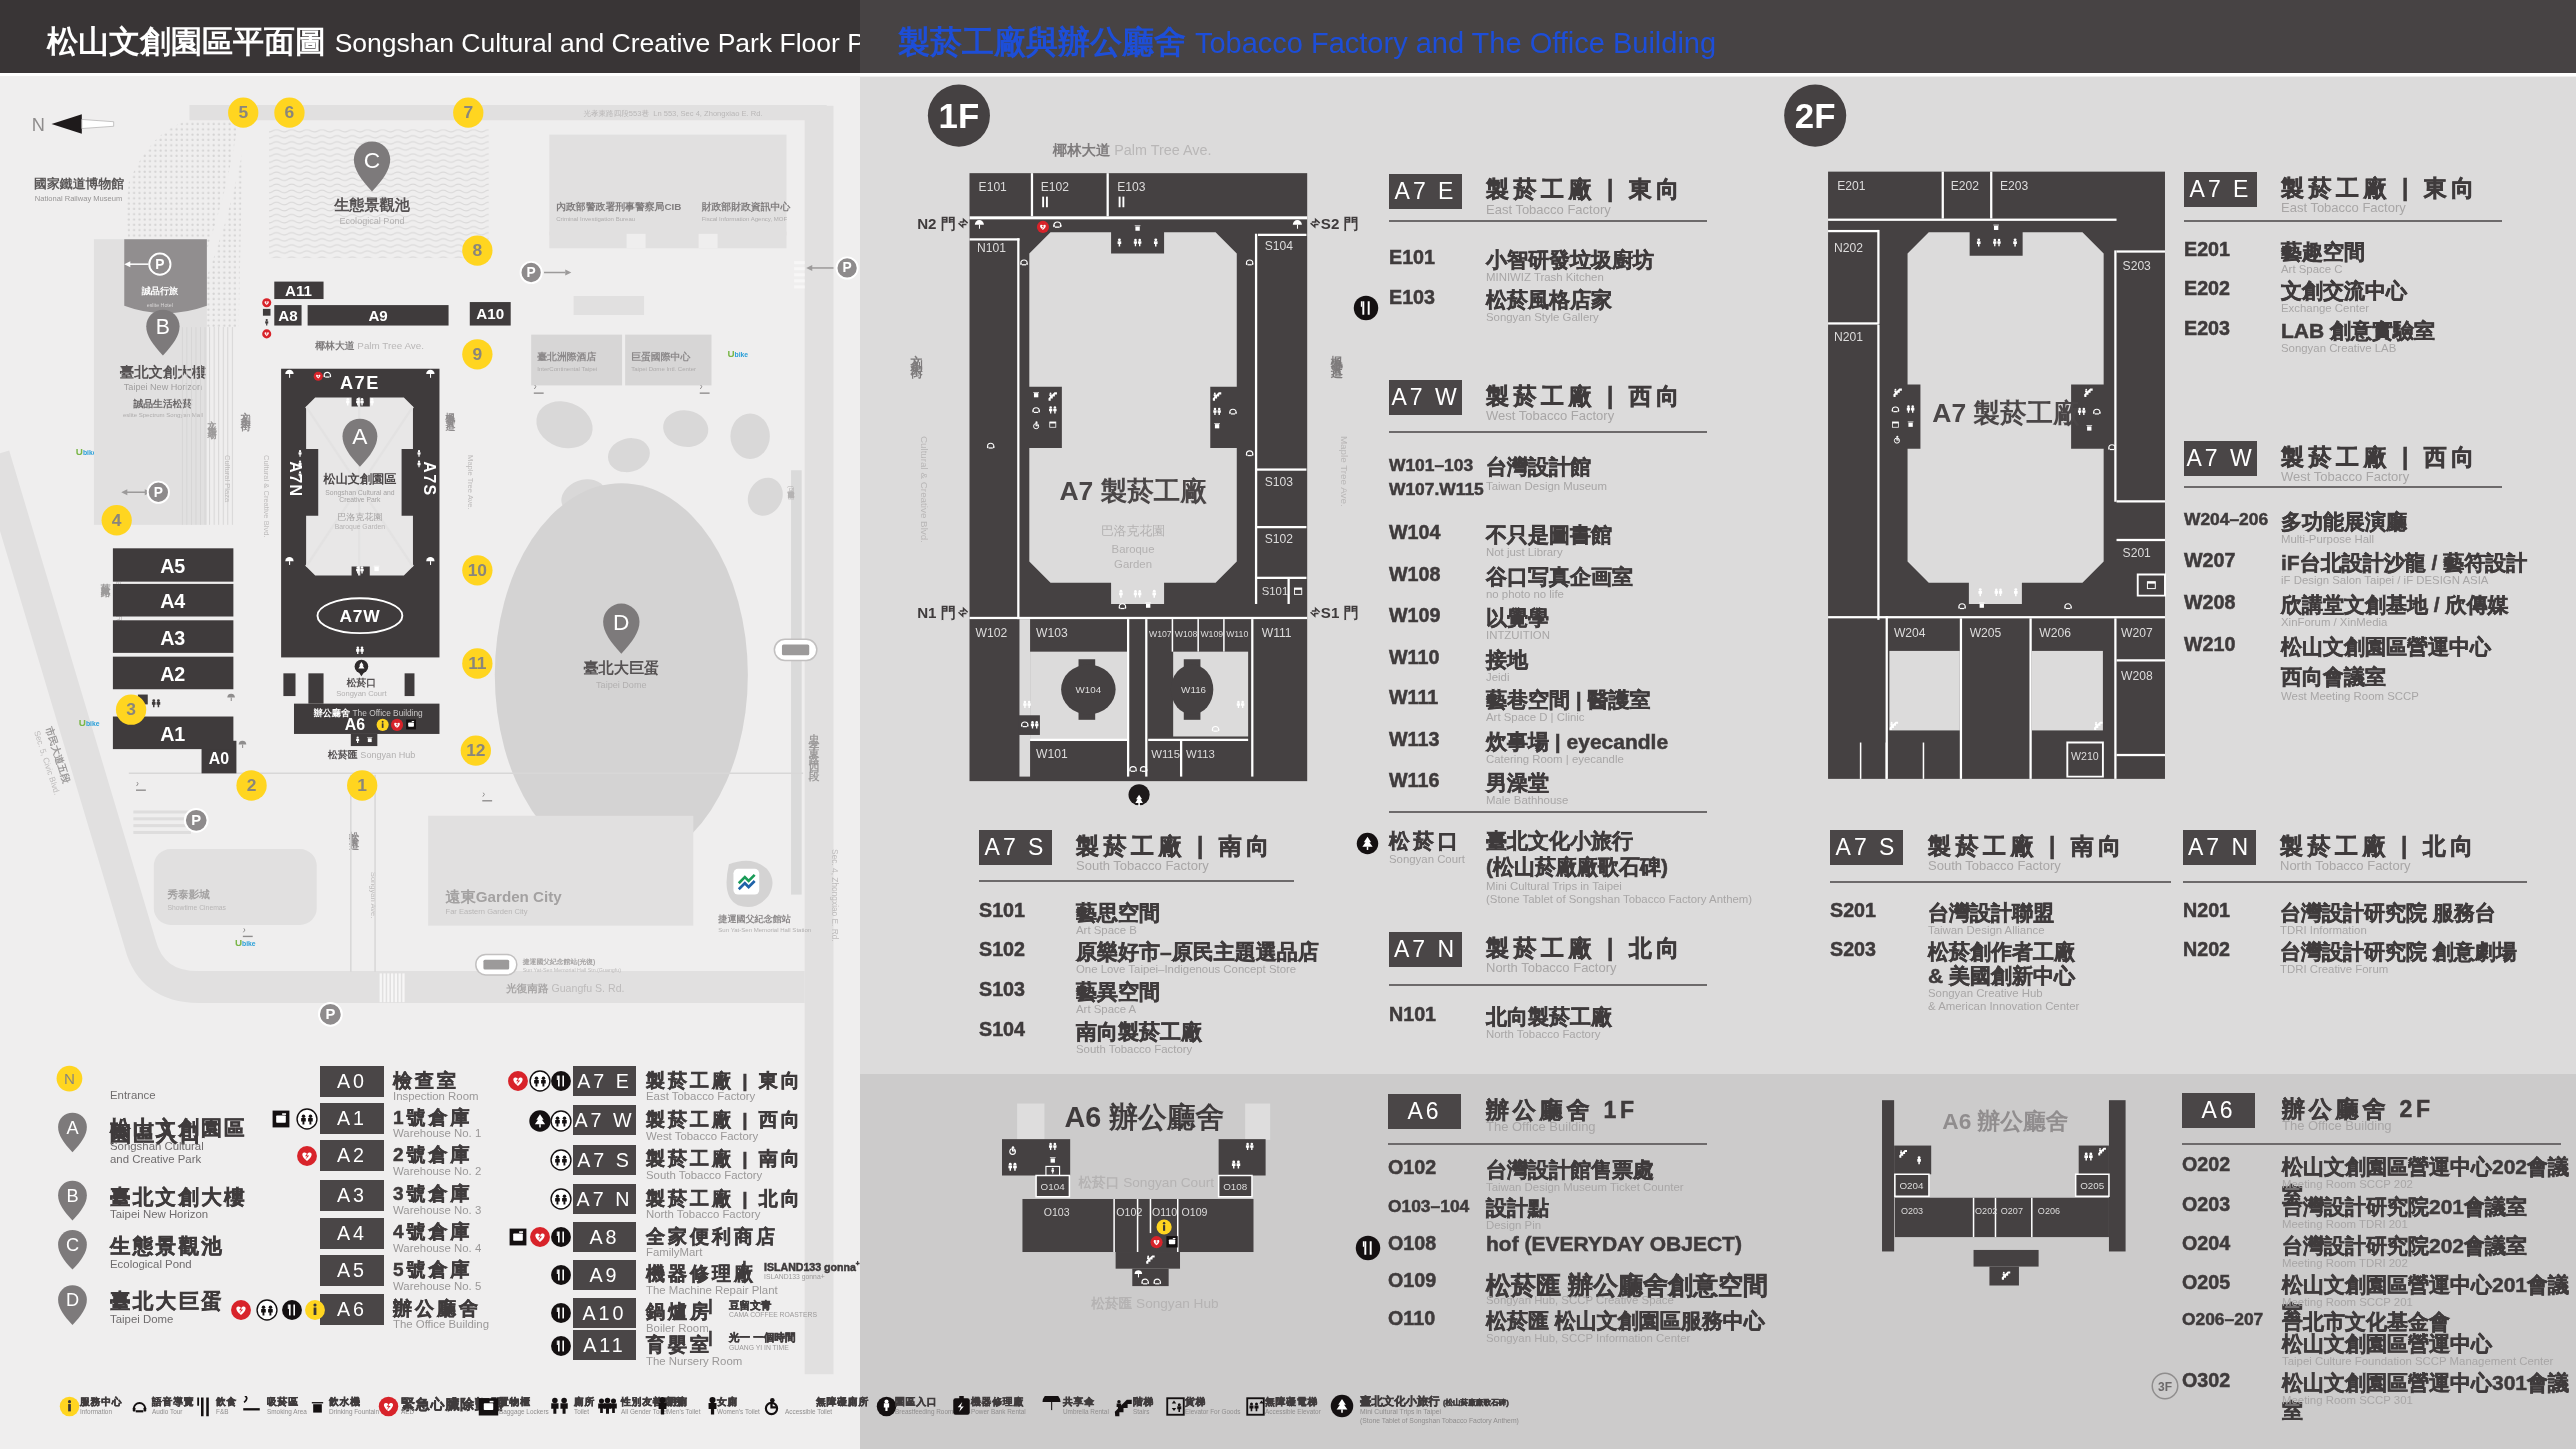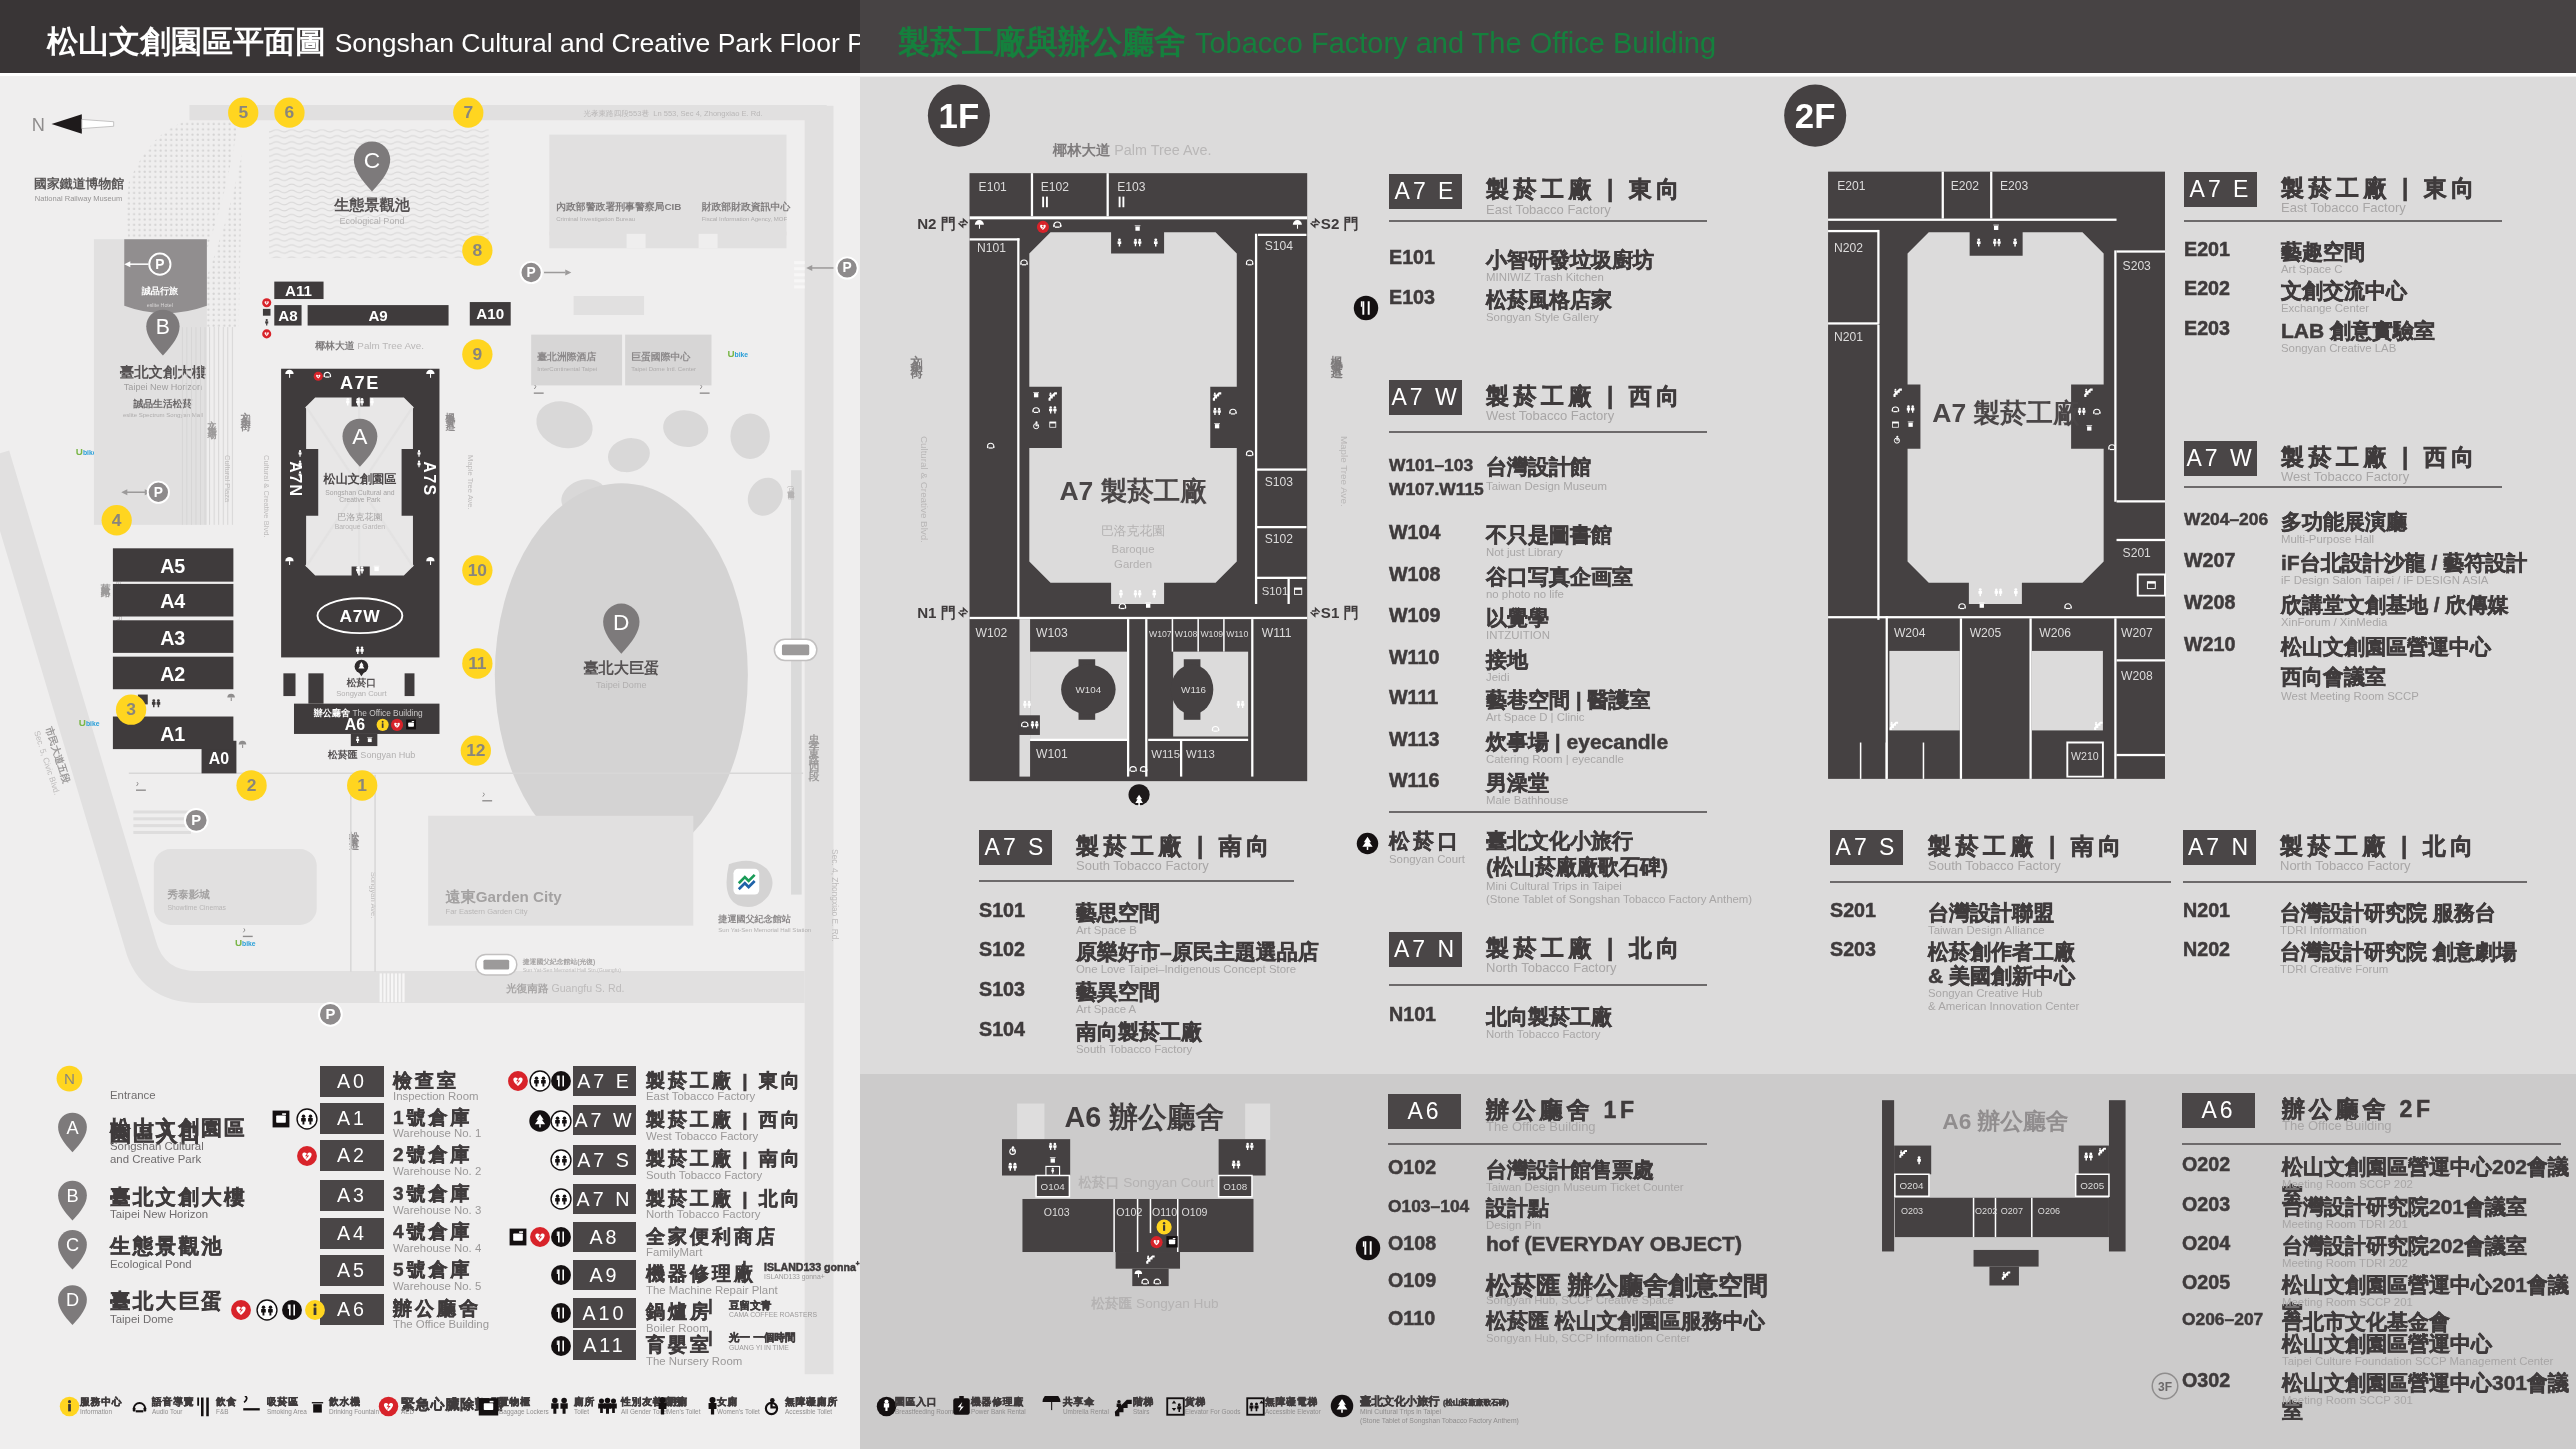--- a/index.html
+++ b/index.html
@@ -1,20 +1,20 @@
 <!DOCTYPE html>
 <html style="font-size:12px"><head><meta charset="utf-8"><style>html,body{margin:0;padding:0}body{font-family:"Liberation Sans",sans-serif;width:2576px;height:1449px;position:relative;background:#efeeee;overflow:hidden}.ab{position:absolute}.cjk{font-weight:bold;color:#3f3b3c;-webkit-text-stroke:0.5px currentColor}</style></head><body>
 
 <div class="ab" style="left:0px;top:0px;width:860px;height:73px;background:#393536"></div>
 
 <div class="ab" style="left:47px;top:21px;font-size:31px;font-weight:bold;color:#fff;white-space:nowrap">松山文創園區平面圖 <span style="font-weight:normal;font-size:26.5px">Songshan Cultural and Creative Park Floor Plan</span></div>
 
 <div class="ab" style="left:860px;top:0px;width:1716px;height:73px;background:#474344"></div>
 
-<div class="ab" style="left:898px;top:20.5px;font-size:32px;font-weight:bold;color:#15803d;white-space:nowrap">製菸工廠與辦公廳舍 <span style="font-weight:normal;font-size:29px">Tobacco Factory and The Office Building</span></div>
+<div class="ab" style="left:898px;top:20.5px;font-size:32px;font-weight:bold;color:#1d4ed8;white-space:nowrap">製菸工廠與辦公廳舍 <span style="font-weight:normal;font-size:29px">Tobacco Factory and The Office Building</span></div>
 
 <div class="ab" style="left:0px;top:73px;width:2576px;height:3px;background:#fff"></div>
 
 <div class="ab" style="left:860px;top:77px;width:1716px;height:998px;background:#dcdbdb"></div>
 
 <div class="ab" style="left:860px;top:1074px;width:1716px;height:375px;background:#cccbcb"></div>
 <svg class="ab" style="left:0;top:77px" width="860" height="1373" viewBox="0 101 1135 1812">
     <defs>
       <pattern id="dots" width="7" height="7" patternUnits="userSpaceOnUse">
         <circle cx="2" cy="2" r="1.5" fill="#d4d3d3"></circle>
@@ -1287,21 +1287,21 @@
     <path d="M8.7,9.2 h10.6 v8.2 h-3.1 v7.2 h-4.3 v-7.2 h-3.1 z" fill="#141011"></path>
   </svg>
 <div class="ab cjk" style="left:717px;top:1396px;font-size:9.8px;letter-spacing:0.8px">女廁</div>
 <div class="ab" style="left:717px;top:1408px;font-size:6.4px;color:#8f8d8d">Women's Toilet</div>
 
 <svg class="ab" style="left:761px;top:1396px" width="21" height="21" viewBox="0 0 28 28">
     <circle cx="14" cy="16.64" r="7.48" fill="none" stroke="#141011" stroke-width="2.8600000000000003"></circle>
     <circle cx="15.1" cy="5.640000000000001" r="3.08" fill="#141011"></circle>
     <path d="M14,8.5 v6.6 h6.6" fill="none" stroke="#141011" stroke-width="3.08"></path>
   </svg>
-<div class="ab cjk" style="left:785px;top:1396px;font-size:9.8px;letter-spacing:0.8px">無障礙廁所</div>
+<div class="ab cjk" style="left:816px;top:1396px;font-size:9.8px;letter-spacing:0.8px">無障礙廁所</div>
 <div class="ab" style="left:785px;top:1408px;font-size:6.4px;color:#8f8d8d">Accessible Toilet</div>
 
 <svg class="ab" style="left:876px;top:1396px" width="21" height="21" viewBox="0 0 28 28">
     <circle cx="14" cy="14" r="13" fill="#141011"></circle>
     <circle cx="14" cy="7.24" r="2.7" fill="#ffffff"></circle>
     <path d="M10.5,9.8 h7.0 v5.4 h-2.1 v4.8 h-2.9 v-4.8 h-2.1 z" fill="#ffffff"></path>
   </svg>
 <div class="ab cjk" style="left:895px;top:1396px;font-size:9.8px;letter-spacing:0.8px">園區入口</div>
 <div class="ab" style="left:895px;top:1408px;font-size:6.4px;color:#8f8d8d">Breastfeeding Room</div>
 

